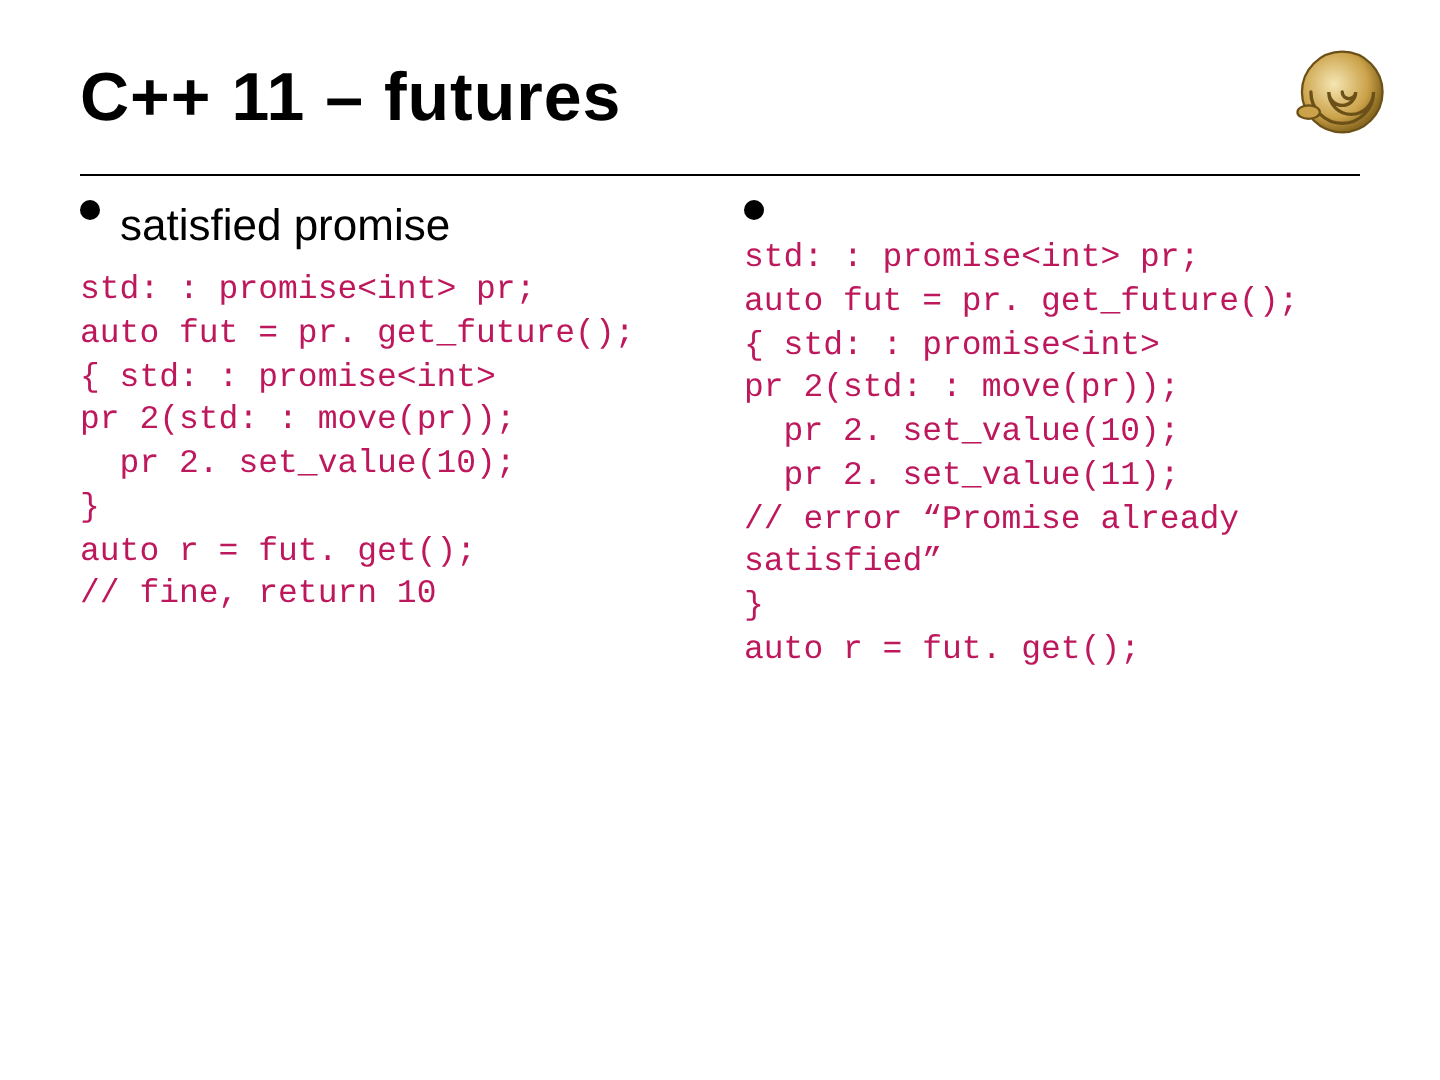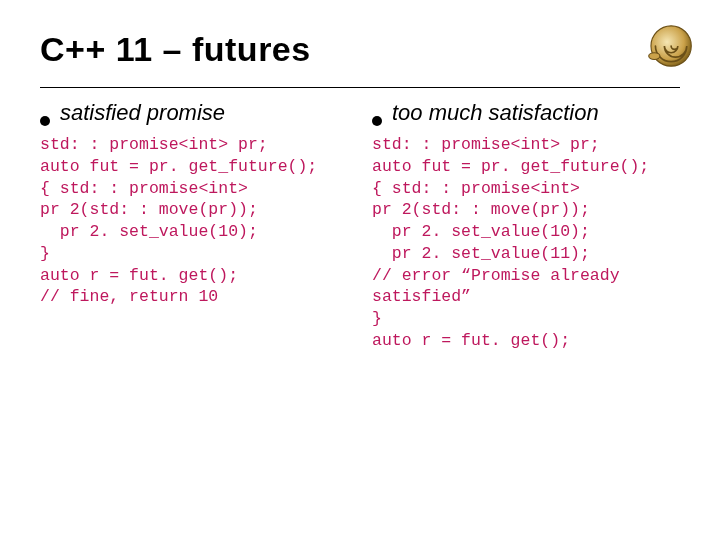--- a/index.html
+++ b/index.html
@@ -44,25 +44,24 @@
   .columns {
     display: flex;
     gap: 24px;
   }
   .col {
     flex: 1 1 0;
     min-width: 0;
   }
   .subhead {
     display: flex;
-    align-items: flex-end;
+    align-items: flex-start;
     gap: 10px;
     font-size: 22px;
     margin: 0 0 8px 0;
-    font-style: italic;
   }
   .bullet {
     width: 10px;
     height: 10px;
     border-radius: 50%;
     background: #000;
     flex: none;
   }
   .code {
     font-family: "Courier New", Courier, monospace;
@@ -109,21 +108,20 @@
 pr 2(std: : move(pr));
   pr 2. set_value(10);
 }
 auto r = fut. get();
 // fine, return 10</div>
     </div>
 
     <div class="col">
       <div class="subhead">
         <span class="bullet"></span>
-        <span>too much satisfaction</span>
       </div>
       <div class="code">std: : promise&lt;int&gt; pr;
 auto fut = pr. get_future();
 { std: : promise&lt;int&gt;
 pr 2(std: : move(pr));
   pr 2. set_value(10);
   pr 2. set_value(11);
 // error “Promise already
 satisfied”
 }

